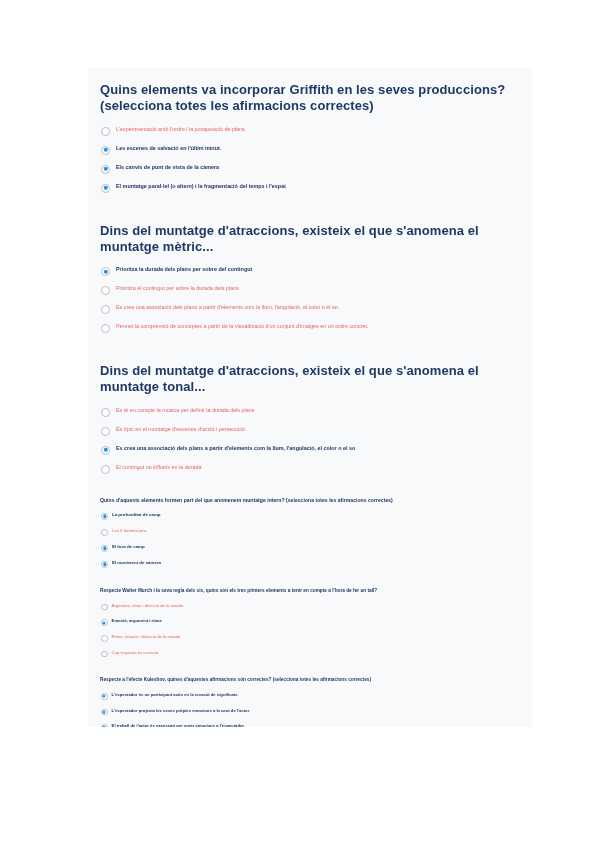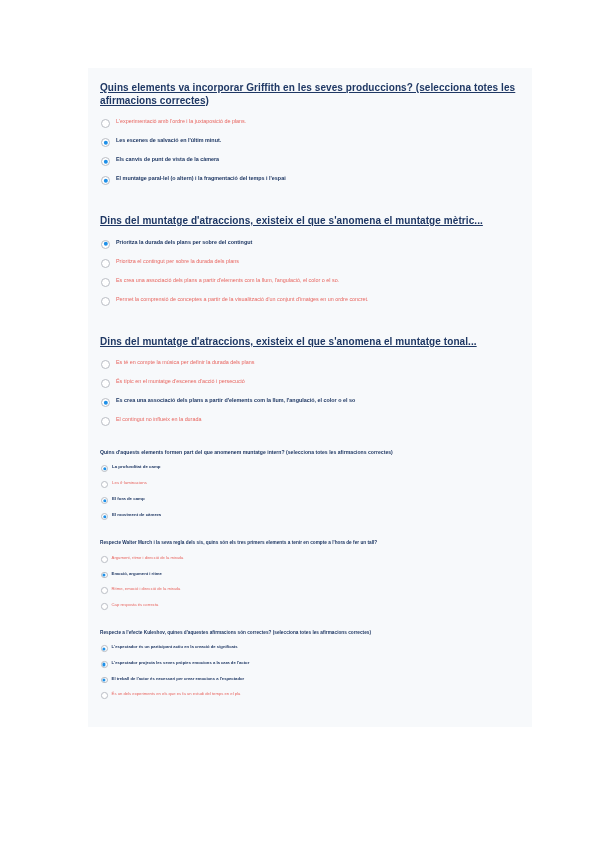--- a/index.html
+++ b/index.html
@@ -74,21 +74,21 @@
   }
 
   .opt-label {
     line-height: 1.25;
     word-break: break-word;
   }
   .opt-label.unselected { color: #e8655f; }
   .opt-label.selected   { color: #1f3864; font-weight: bold; }
 
   
-  .tier-lg .q-title   { font-size: 10px; letter-spacing: .08px; text-decoration: underline; }
+  .tier-lg .q-title   { font-size: 13px; letter-spacing: .08px; }
   .tier-lg .opt-label { font-size: 5.4px; }
   .tier-lg .radio     { width: 9px; height: 9px; margin-right: 6px; }
   .tier-lg .radio.selected::after { width: 4.4px; height: 4.4px; }
   .tier-lg .option-row { margin-bottom: 9px; }
   .tier-lg .q-title    { margin-bottom: 11px; }
 
   
   .tier-md .q-title   { font-size: 5.1px; letter-spacing: .02px; }
   .tier-md .opt-label { font-size: 4.4px; }
   .tier-md .radio     { width: 7px; height: 7px; margin-right: 4px; }

